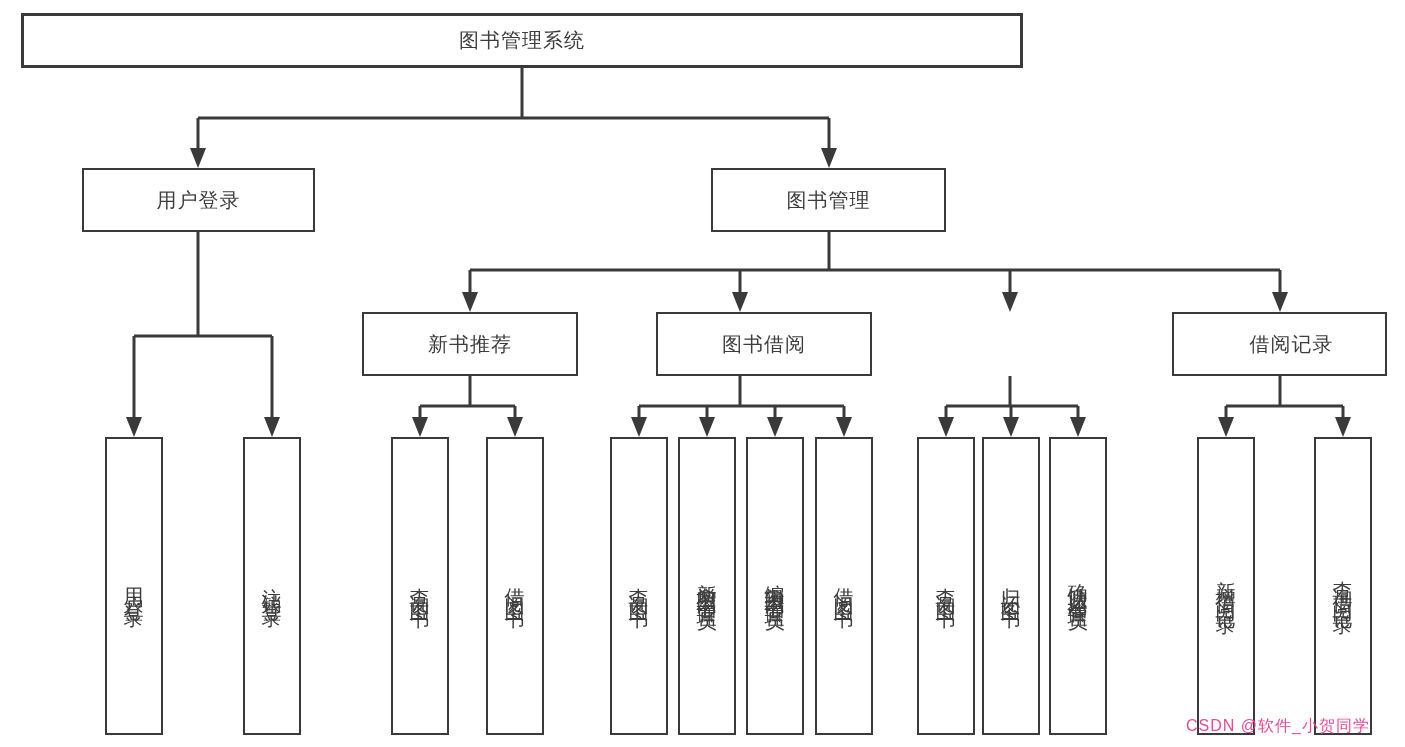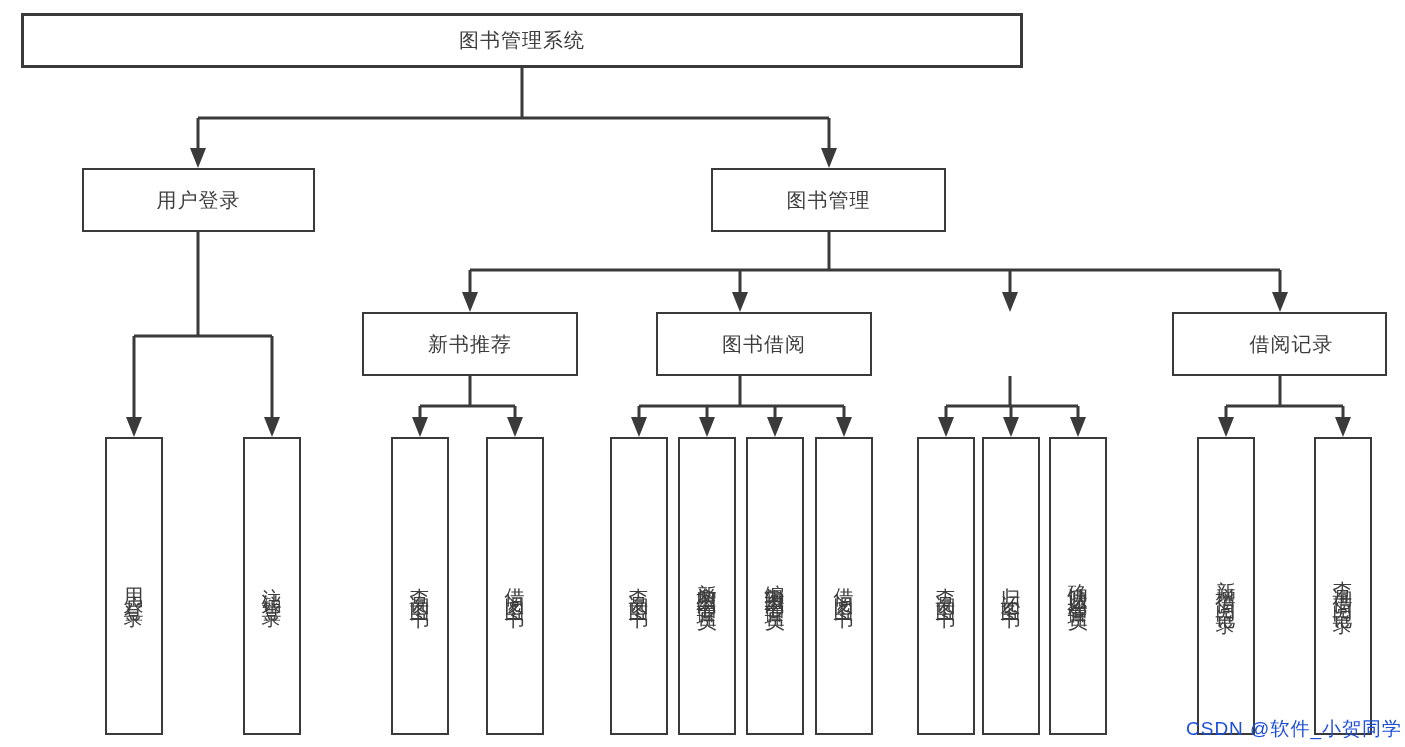--- a/index.html
+++ b/index.html
@@ -51,22 +51,22 @@
   .n13{left:746px;}
   .n14{left:815px;}
   .n15{left:917px;}
   .n16{left:982px;}
   .n17{left:1049px;}
   .n18{left:1197px;}
   .n19{left:1314px;}
   .watermark{
     position:absolute;
     left:1186px;top:716px;
-    font-size:19px;
-    color:#1d4ed8;
+    font-size:16px;
+    color:#ec4899;
     letter-spacing:1px;
     white-space:nowrap;
     z-index:3;
   }
 </style>
 </head>
 <body>
 
 <div class="stage">
 

